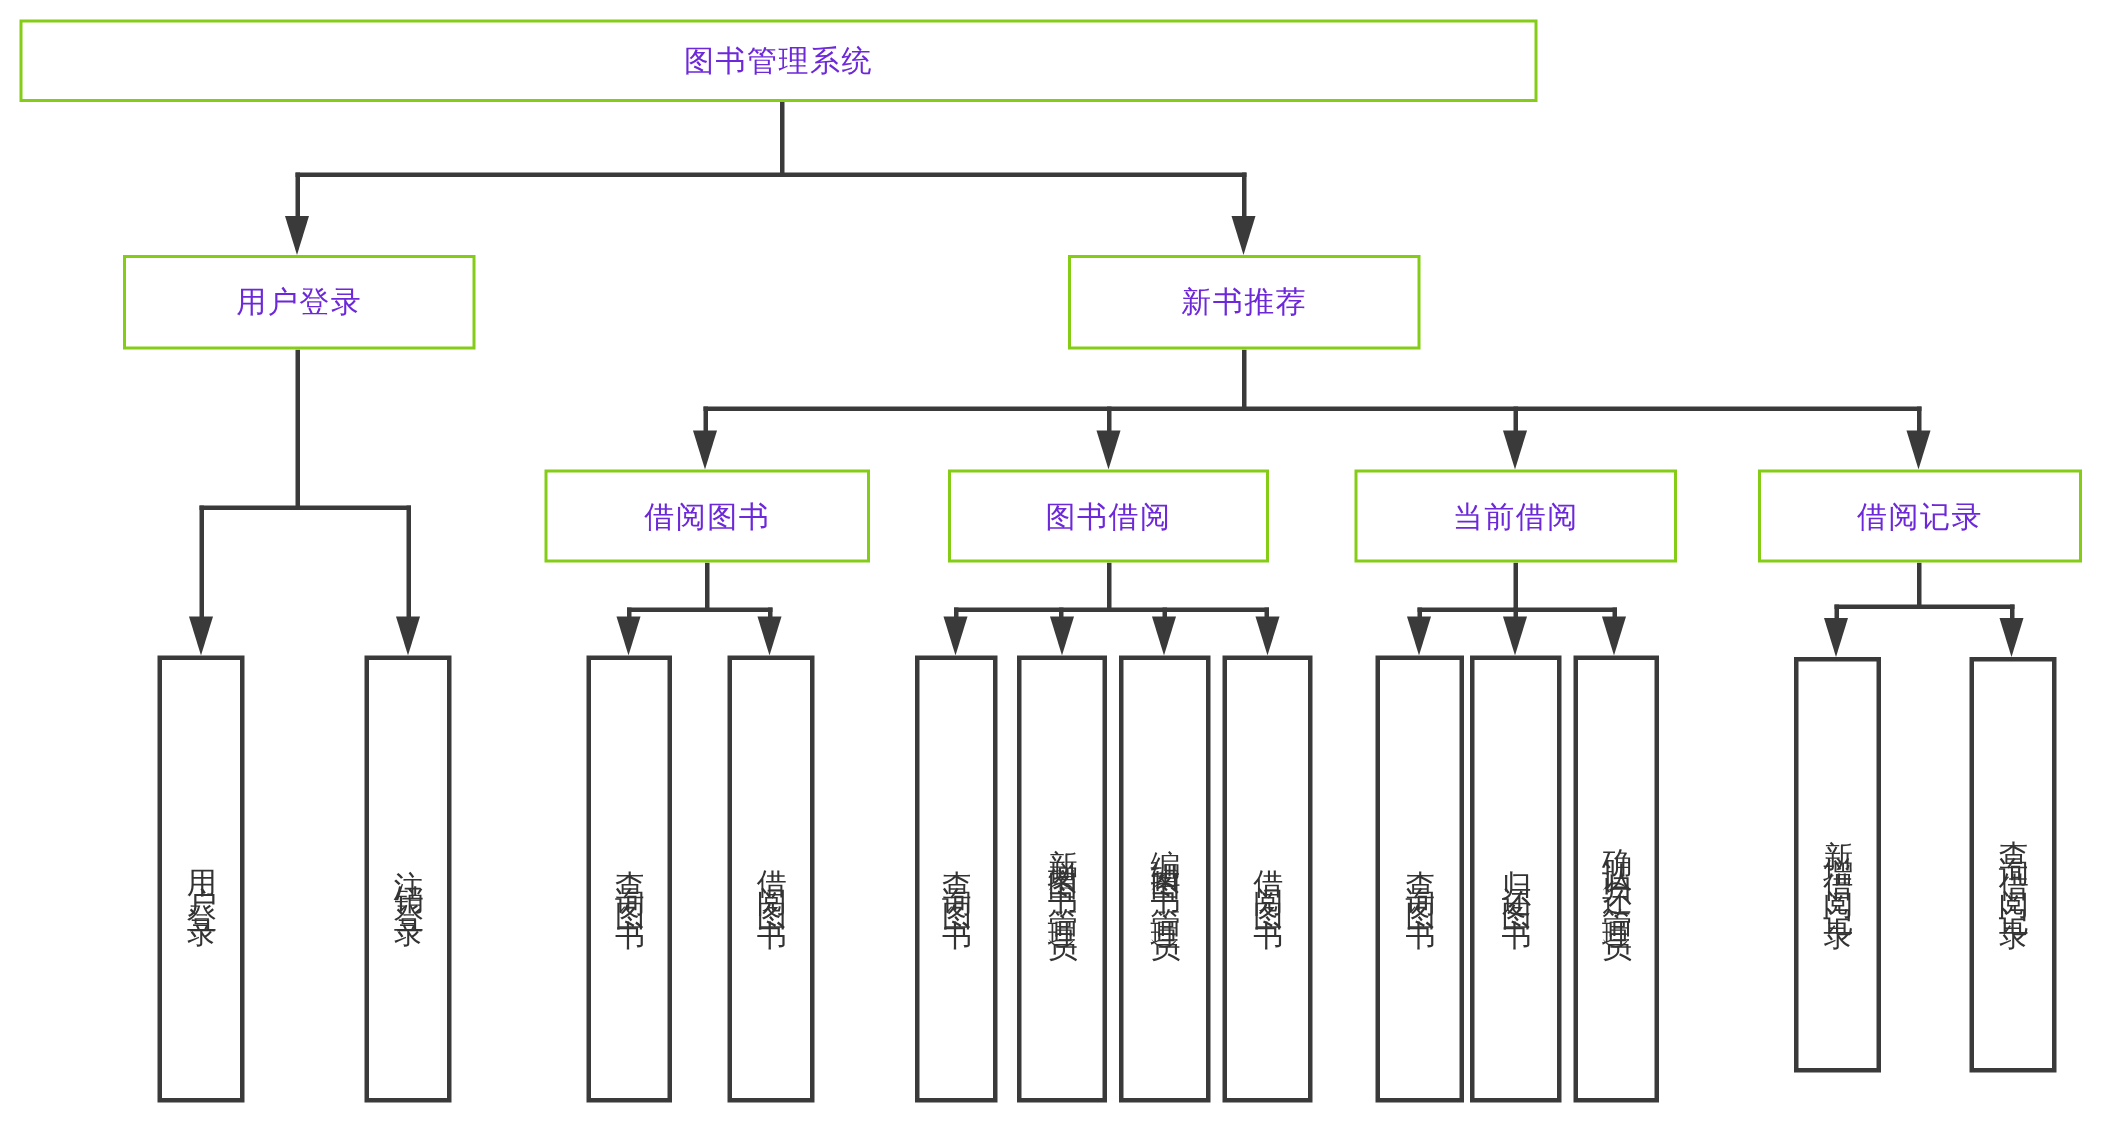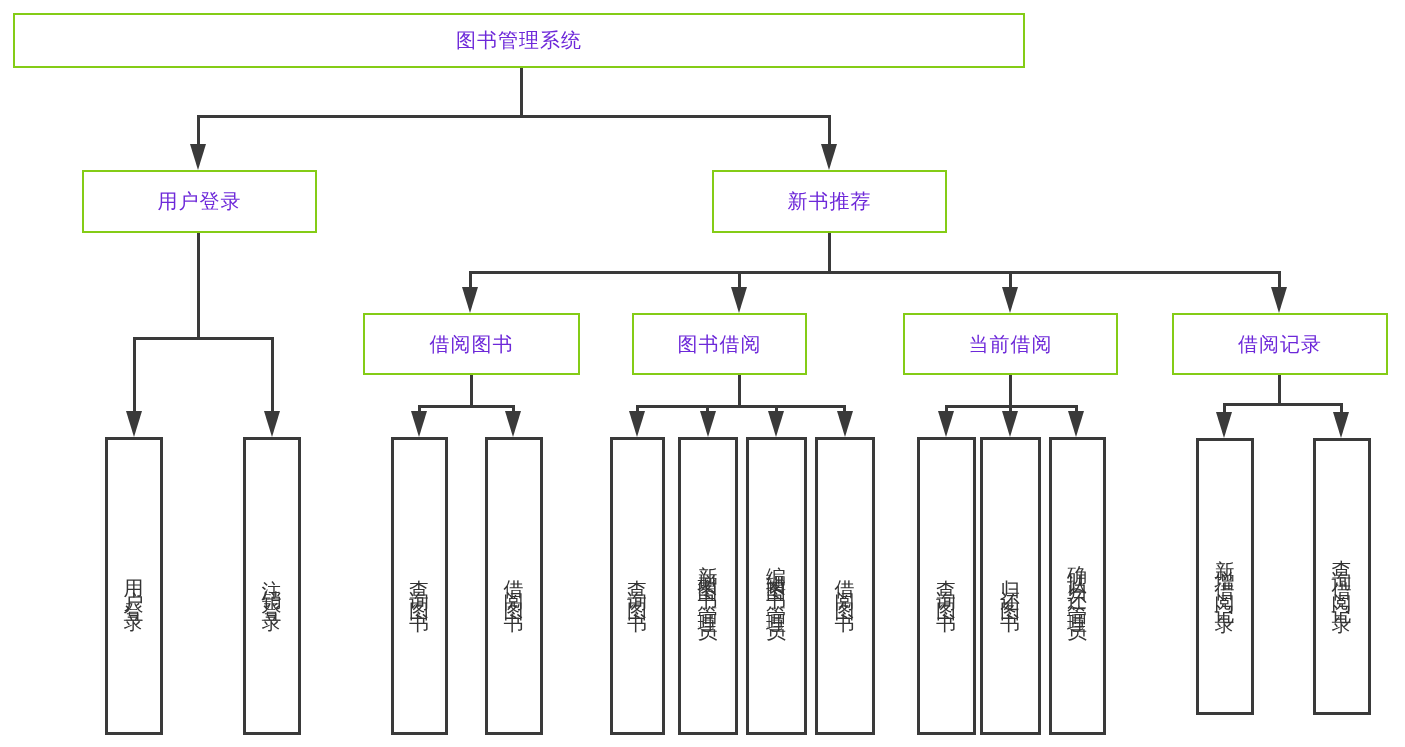--- a/index.html
+++ b/index.html
@@ -92,21 +92,21 @@
   <div class="v" style="left:469px; top:271px; height:18px;"></div>
   <div class="v" style="left:738px; top:271px; height:18px;"></div>
   <div class="v" style="left:1009px; top:271px; height:18px;"></div>
   <div class="v" style="left:1278px; top:271px; height:18px;"></div>
   <div class="arrow" style="left:462px; top:287px;"></div>
   <div class="arrow" style="left:731px; top:287px;"></div>
   <div class="arrow" style="left:1002px; top:287px;"></div>
   <div class="arrow" style="left:1271px; top:287px;"></div>
 
   <div class="node" style="left:363px; top:313px; width:217px; height:62px;">借阅图书</div>
-  <div class="node" style="left:632px; top:313px; width:175px; height:62px;">图书借阅</div>
+  <div class="node" style="left:632px; top:313px; width:214px; height:62px;">图书借阅</div>
   <div class="node" style="left:903px; top:313px; width:215px; height:62px;">当前借阅</div>
   <div class="node" style="left:1172px; top:313px; width:216px; height:62px;">借阅记录</div>
 
   <div class="v" style="left:470px; top:375px; height:33px;"></div>
   <div class="h" style="left:418px; top:405px; width:97px;"></div>
   <div class="v" style="left:418px; top:405px; height:10px;"></div>
   <div class="v" style="left:512px; top:405px; height:10px;"></div>
   <div class="arrow" style="left:411px; top:411px;"></div>
   <div class="arrow" style="left:505px; top:411px;"></div>
 

